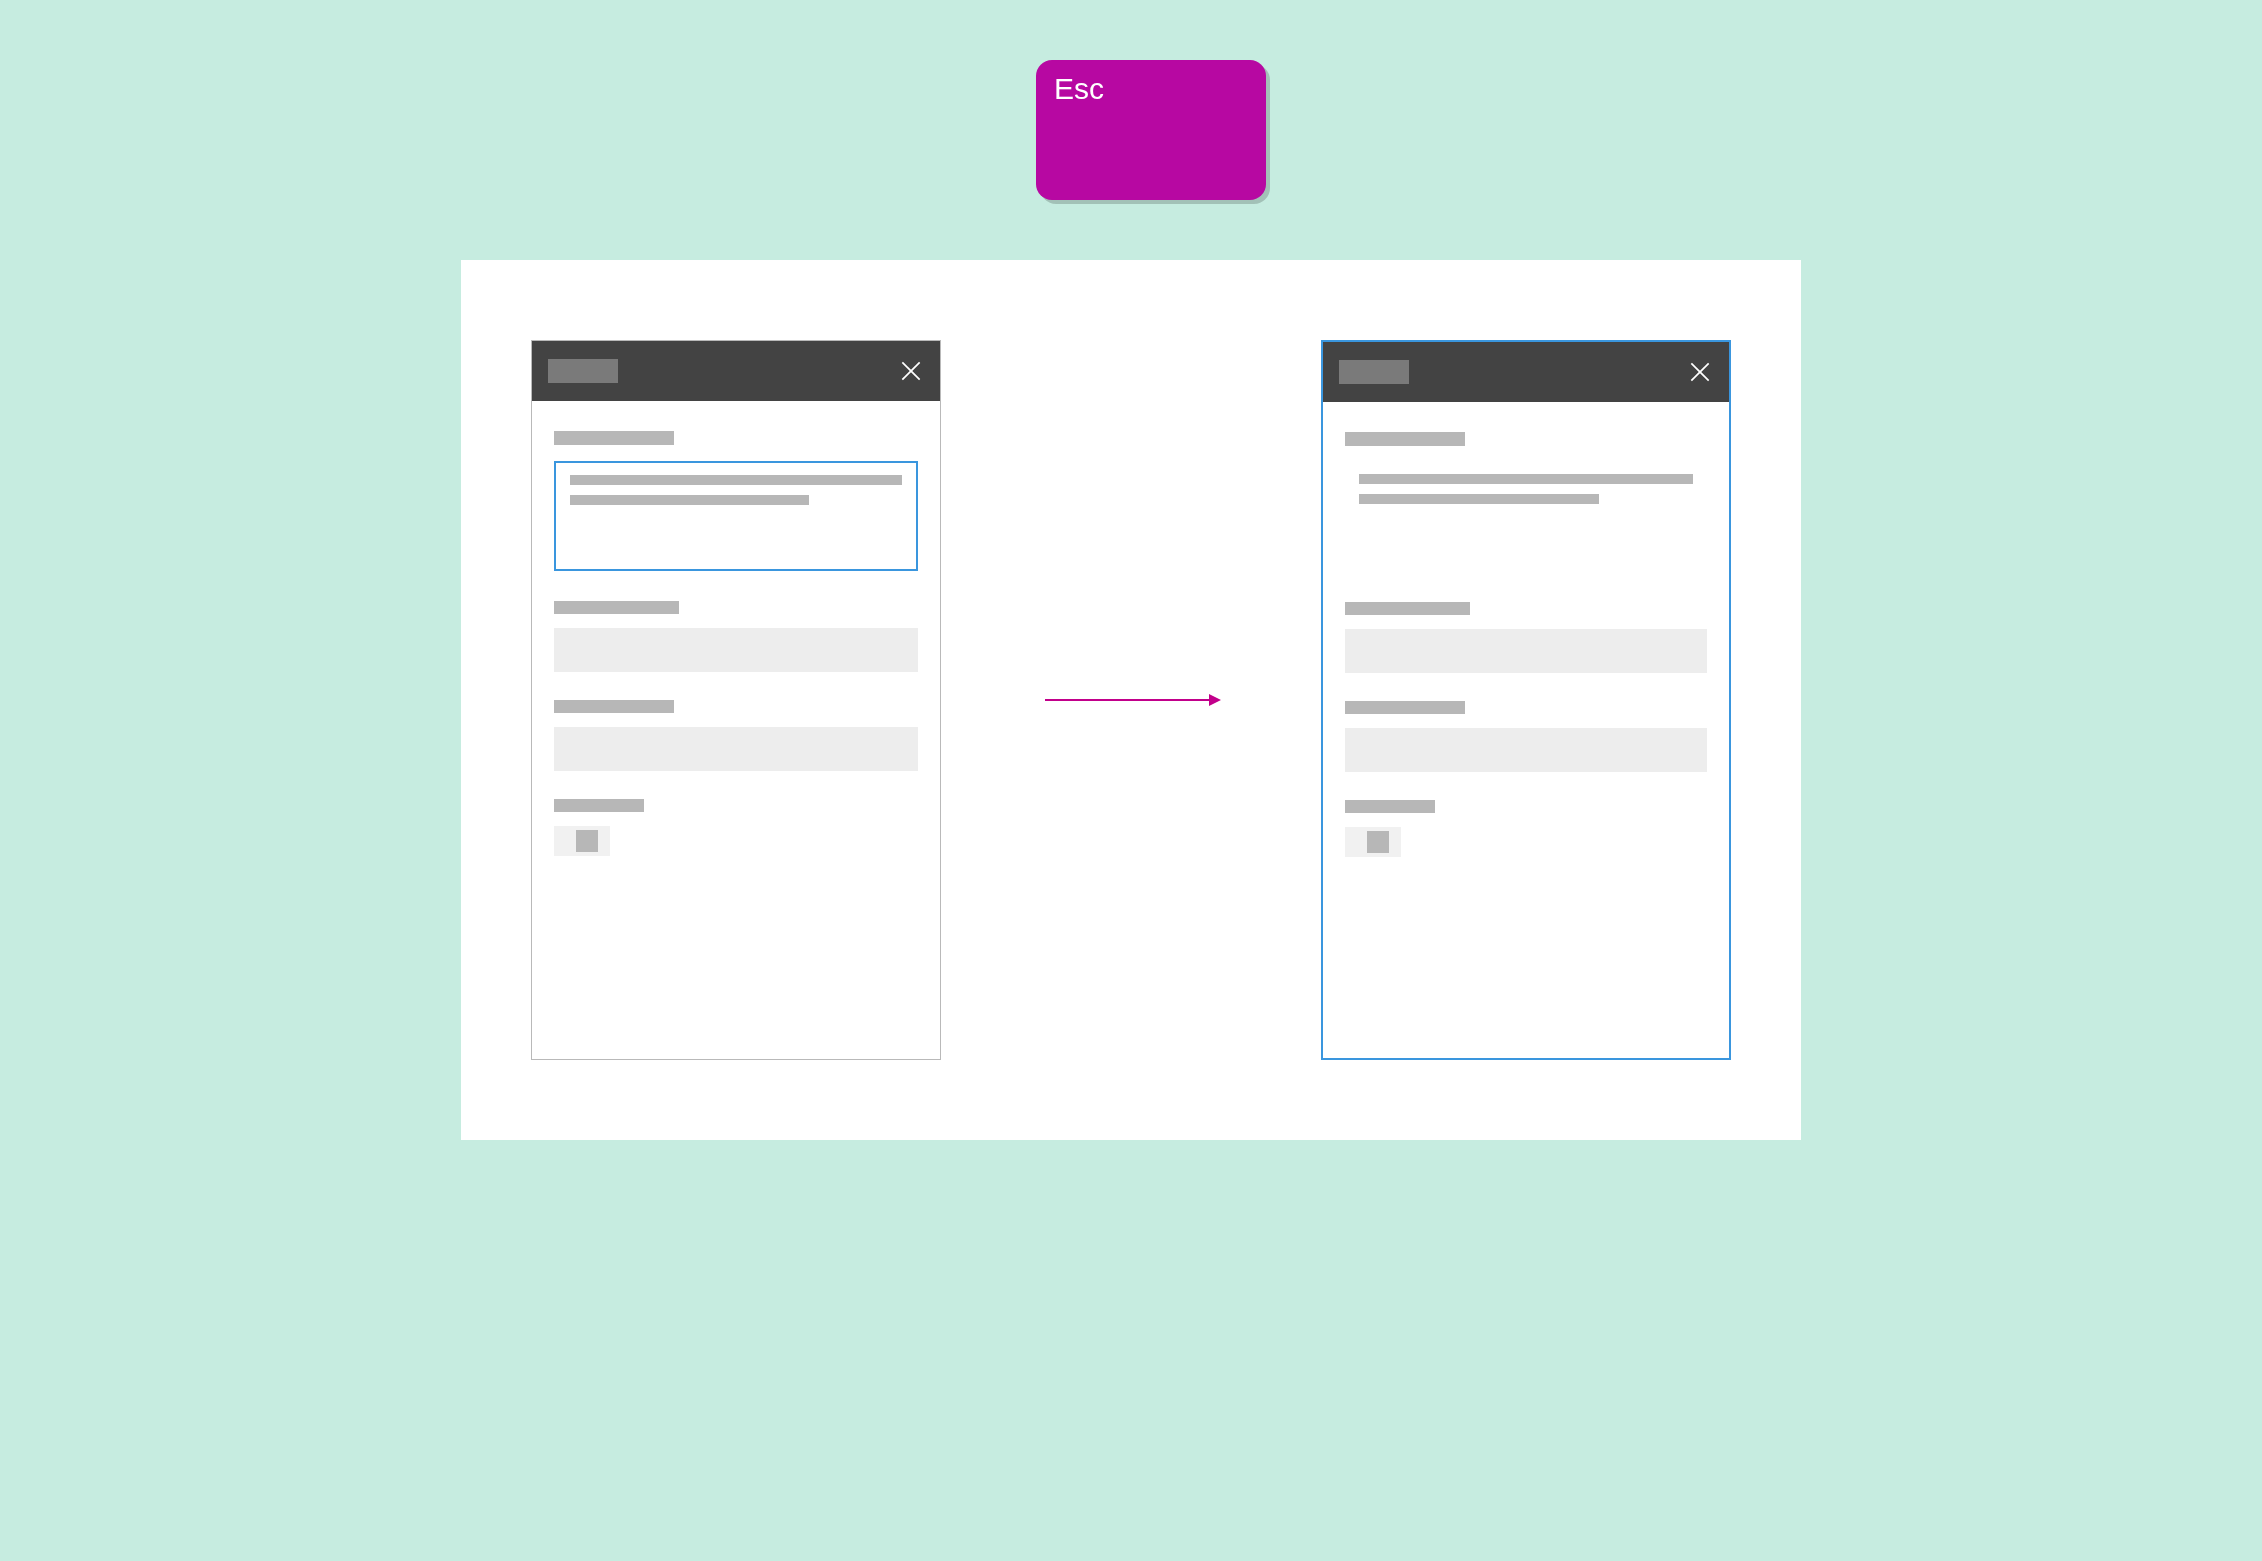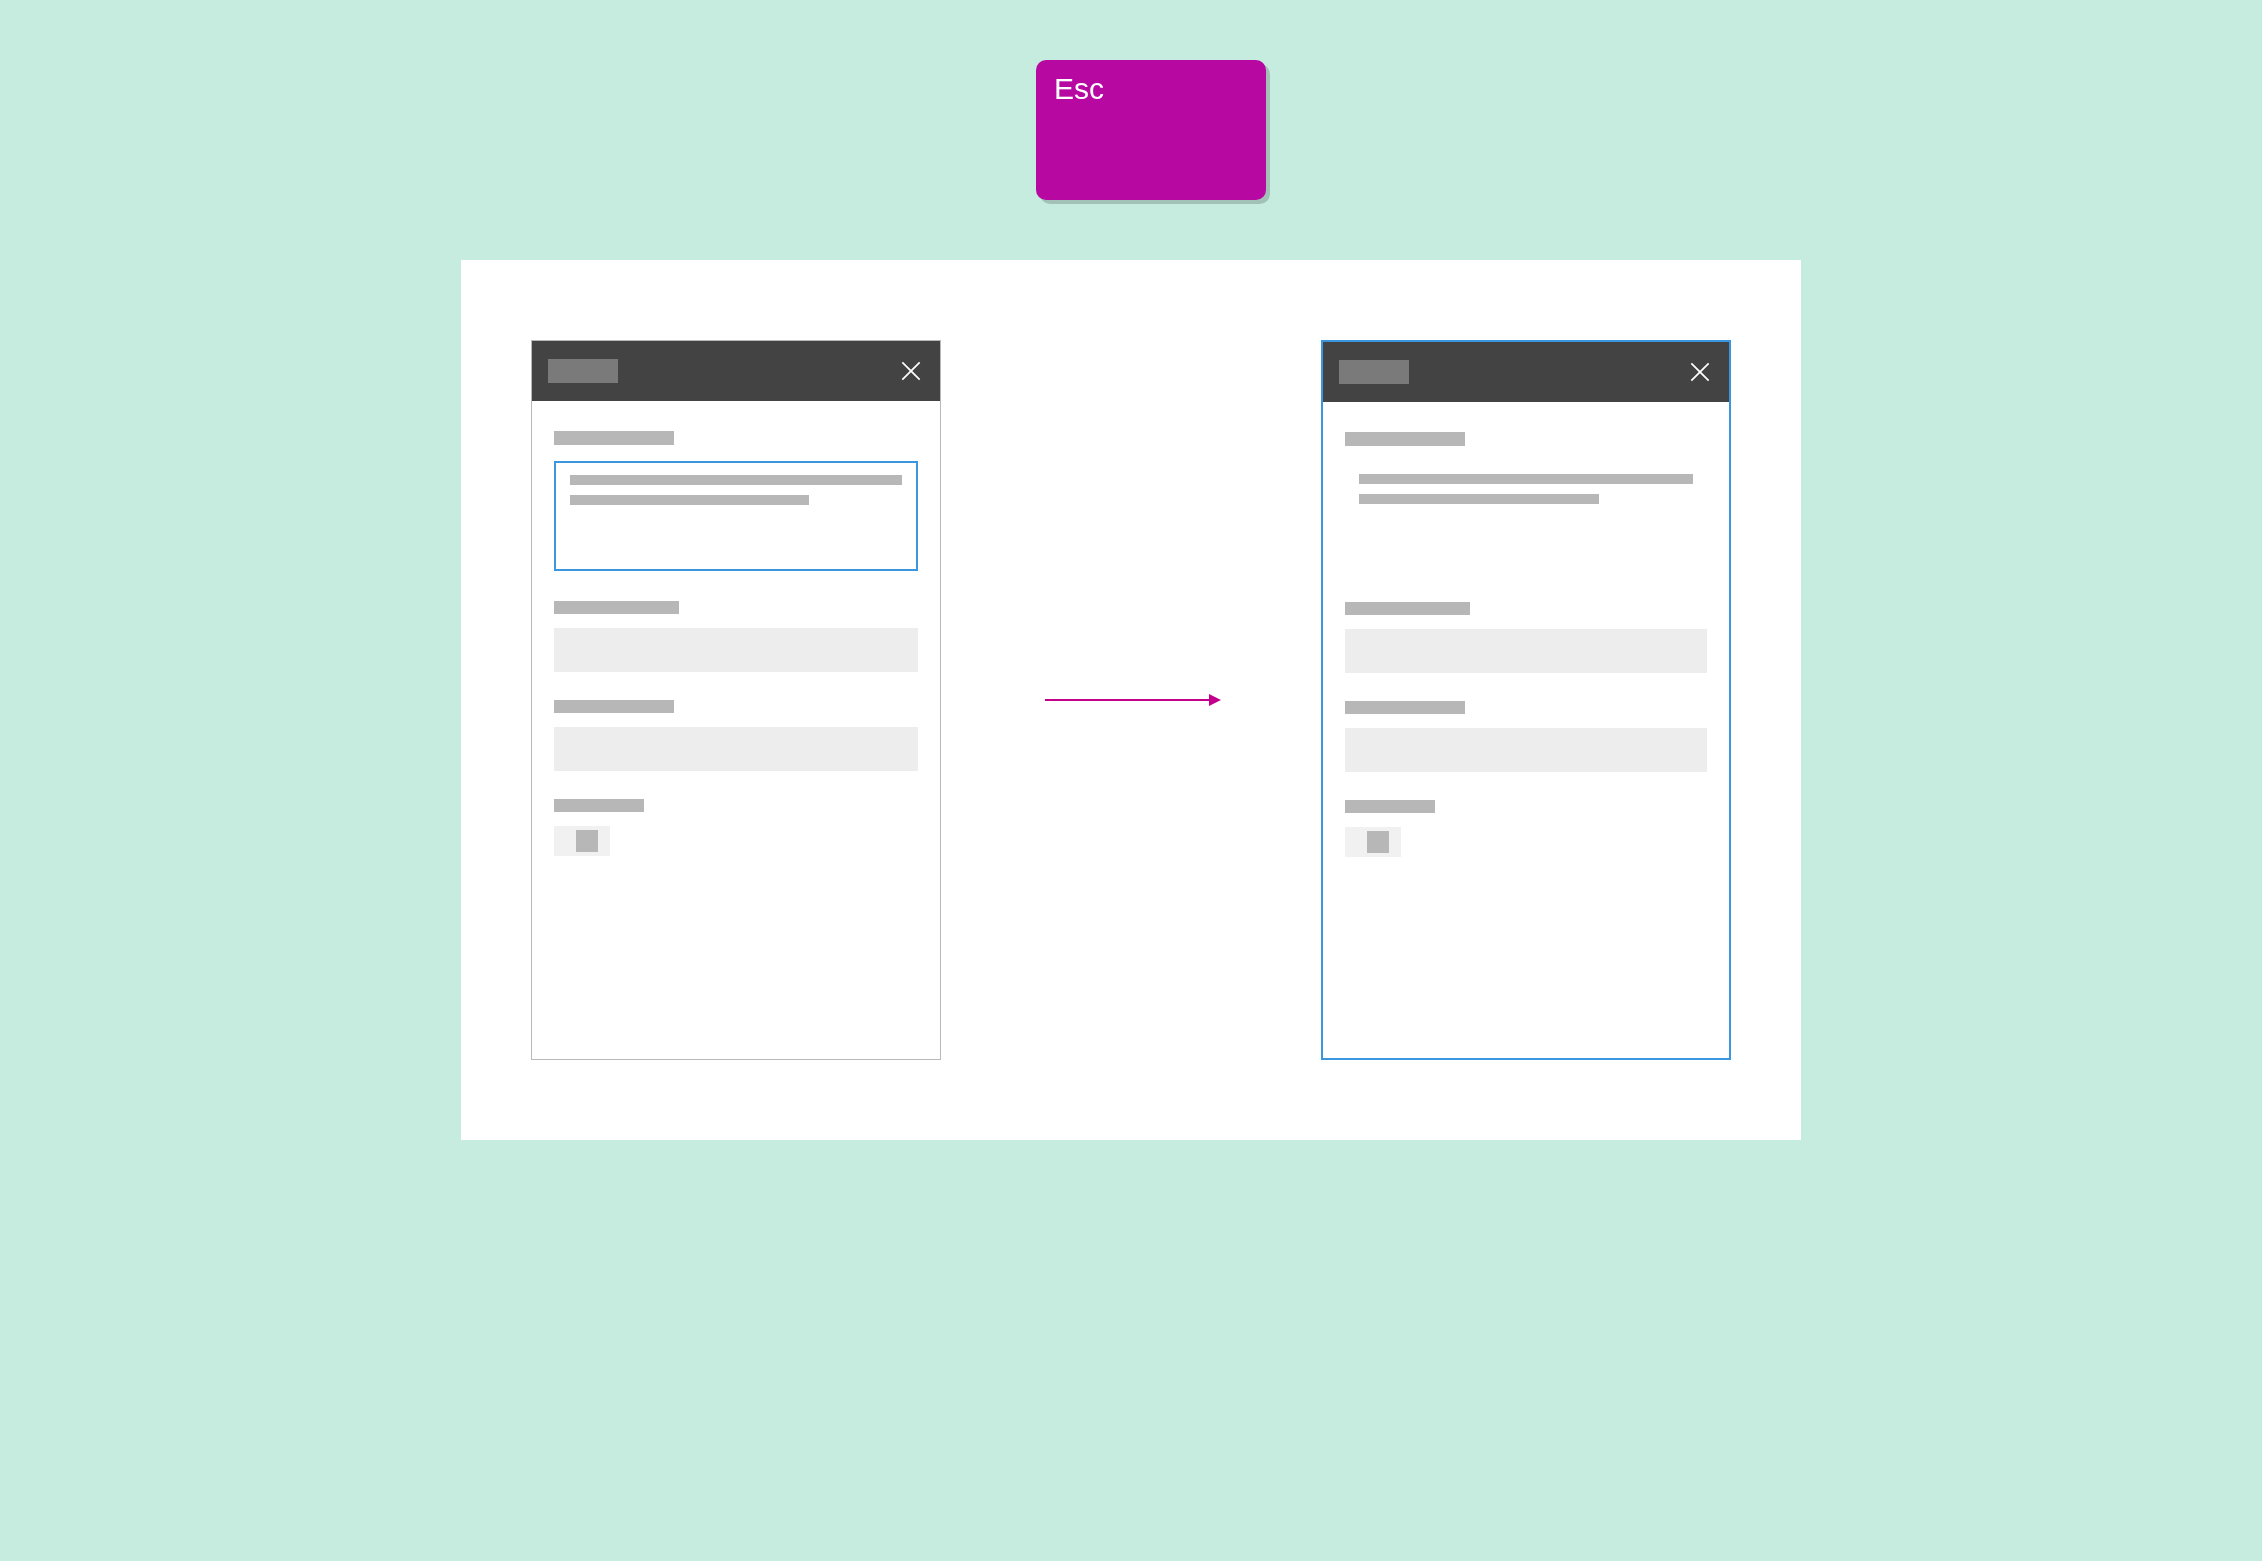--- a/index.html
+++ b/index.html
@@ -11,21 +11,21 @@
     flex-direction: column;
     align-items: center;
     padding: 60px 0 80px 0;
   }
 
   
   .esc-key {
     width: 230px;
     height: 140px;
     background: #b708a2;
-    border-radius: 10px;
+    border-radius: 16px;
     box-shadow: 4px 4px 0 rgba(0,0,0,0.18);
     color: #fff;
     font-size: 30px;
     padding: 12px 18px;
     margin-bottom: 60px;
     align-self: center;
     position: relative;
     left: 20px;
   }
 

